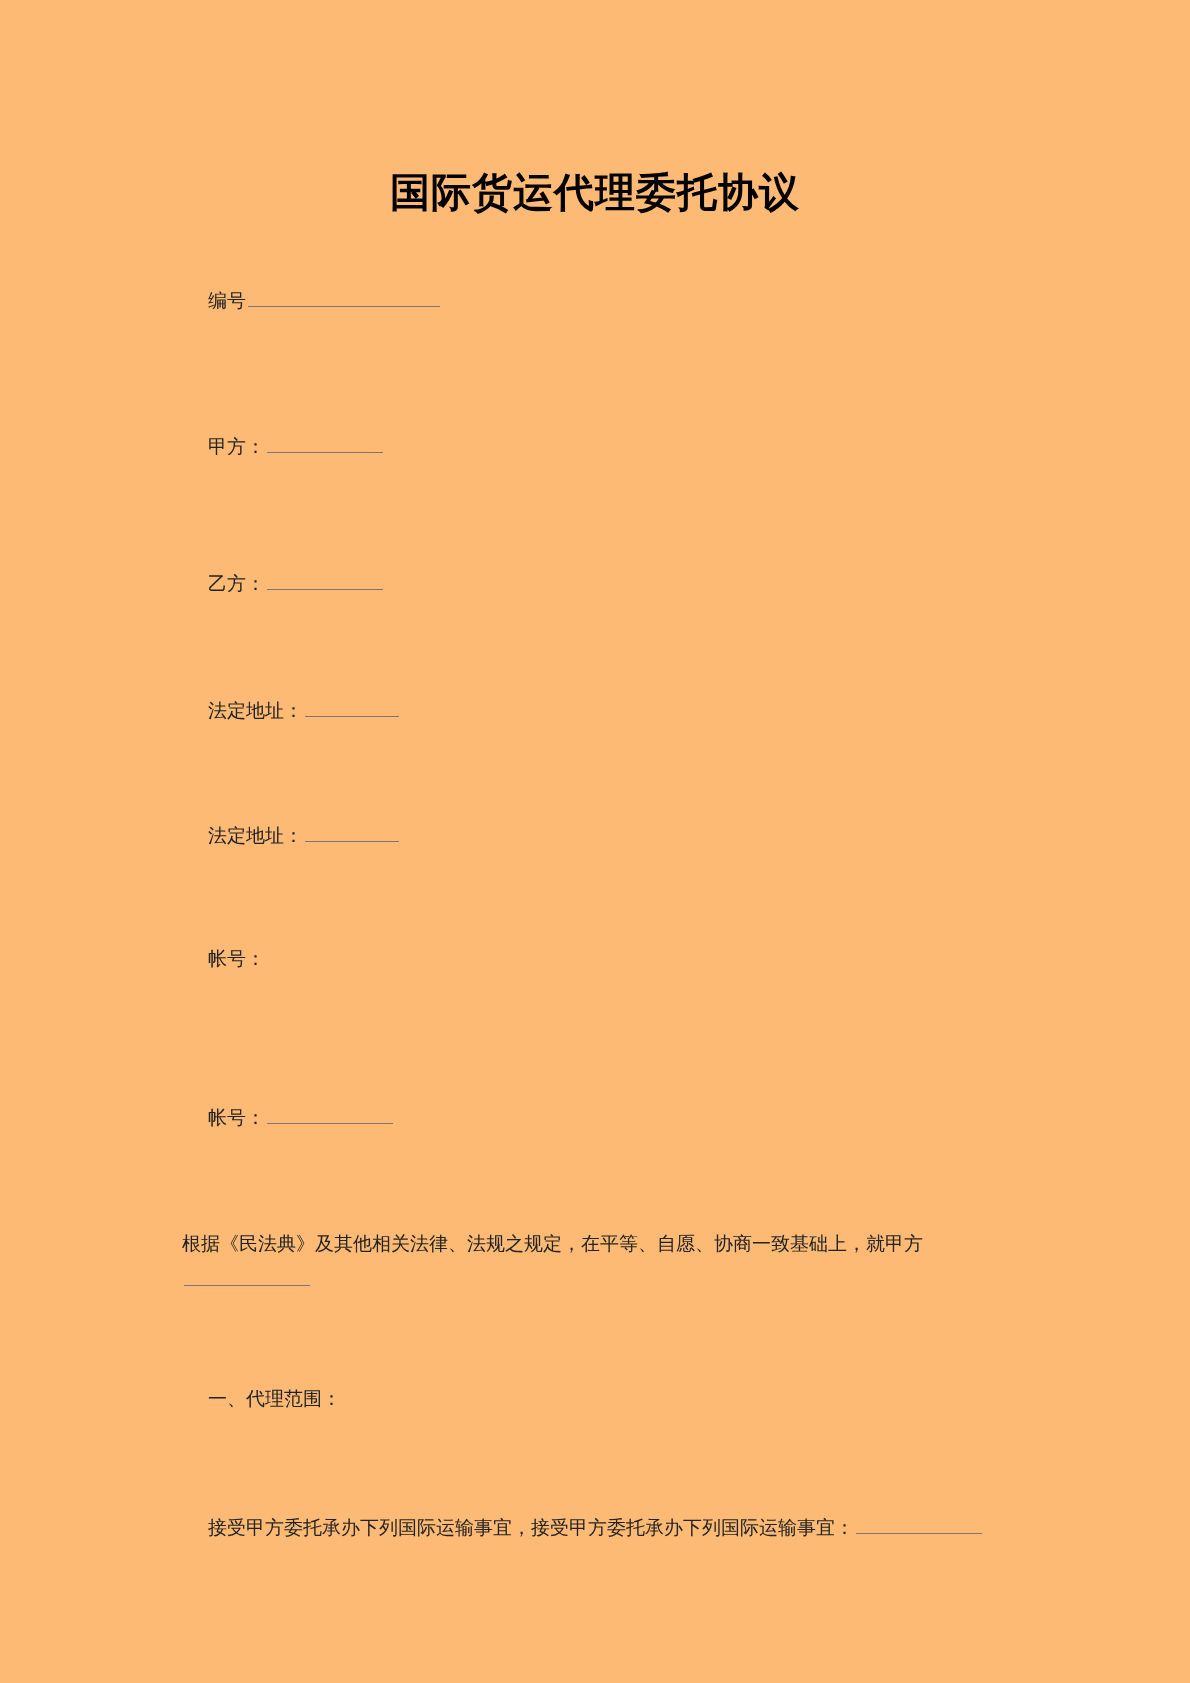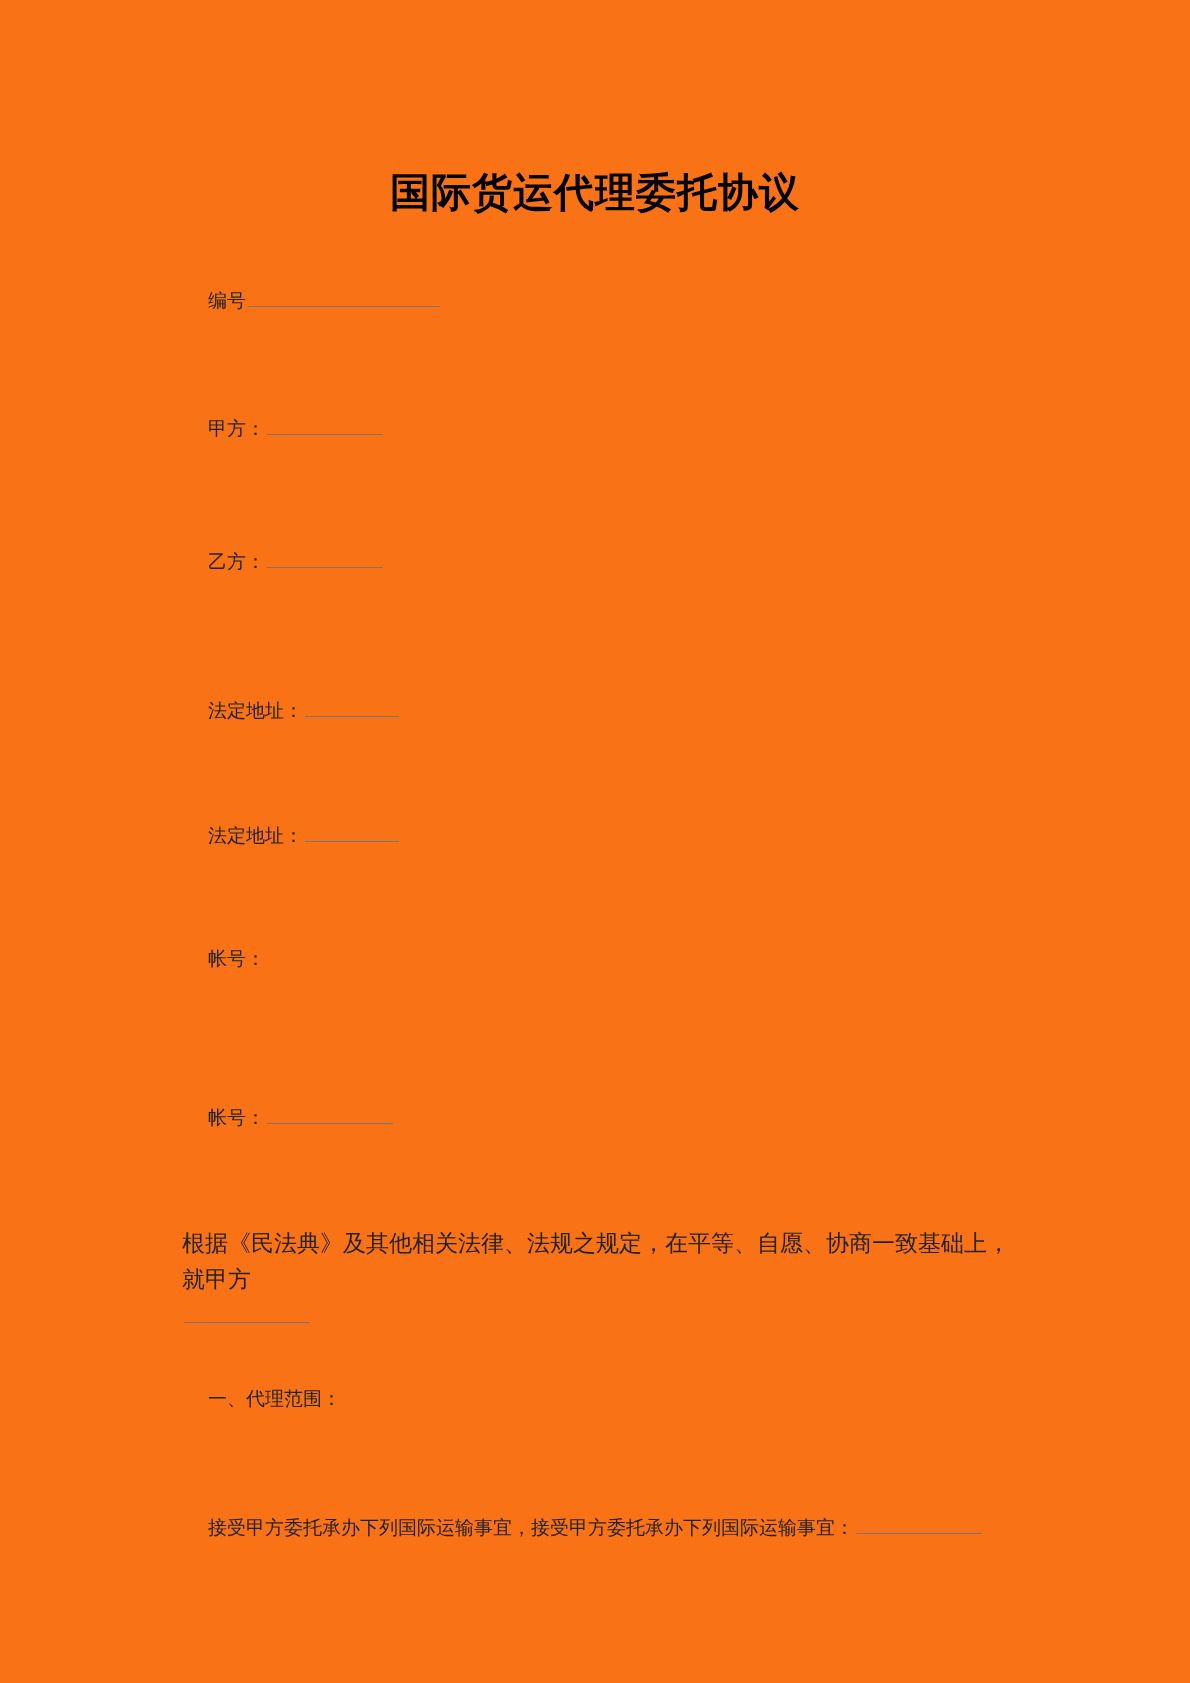--- a/index.html
+++ b/index.html
@@ -1,39 +1,39 @@
 <!DOCTYPE html>
 <html><head>
 <meta charset="utf-8">
 <style>
   html, body { margin: 0; padding: 0; background: #ffffff; }
   body { width: 1190px; height: 1683px; position: relative; overflow: hidden;
          font-family: "DejaVu Serif", "Liberation Serif", serif; color: #111; }
-  .page { position: absolute; left: 0; top: 0; width: 1190px; height: 1683px; background: #f97316; }
+  .page { position: absolute; left: 0; top: 0; width: 1190px; height: 1683px; background: #fdba74; }
   .title { position: absolute; top: 165px; left: 0; width: 1190px; text-align: center;
            font-size: 40px; font-weight: bold; letter-spacing: 1px; color: #000; }
   .line { position: absolute; left: 182px; font-size: 19px; line-height: 24px; white-space: nowrap; color: #222; margin-left: 26px; }
   .blank { display: inline-block; border-bottom: 1px solid #777; height: 18px; vertical-align: baseline; margin-left: 2px; }
-  .para { position: absolute; left: 182px; width: 840px; font-size: 23px; line-height: 36px; color: #222; }
+  .para { position: absolute; left: 182px; width: 840px; font-size: 19px; line-height: 36px; color: #222; }
 </style>
 </head>
 <body>
 
 <div class="page">
   <div class="title">国际货运代理委托协议</div>
 
   <div class="line" style="top:288px;">
     <span>编号</span><span class="blank" style="width:192px;"></span>
   </div>
 
-  <div class="line" style="top:416px;">
+  <div class="line" style="top:434px;">
     <span>甲方：</span><span class="blank" style="width:116px;"></span>
   </div>
 
-  <div class="line" style="top:549px;">
+  <div class="line" style="top:571px;">
     <span>乙方：</span><span class="blank" style="width:116px;"></span>
   </div>
 
   <div class="line" style="top:698px;">
     <span>法定地址：</span><span class="blank" style="width:94px;"></span>
   </div>
 
   <div class="line" style="top:823px;">
     <span>法定地址：</span><span class="blank" style="width:94px;"></span>
   </div>

